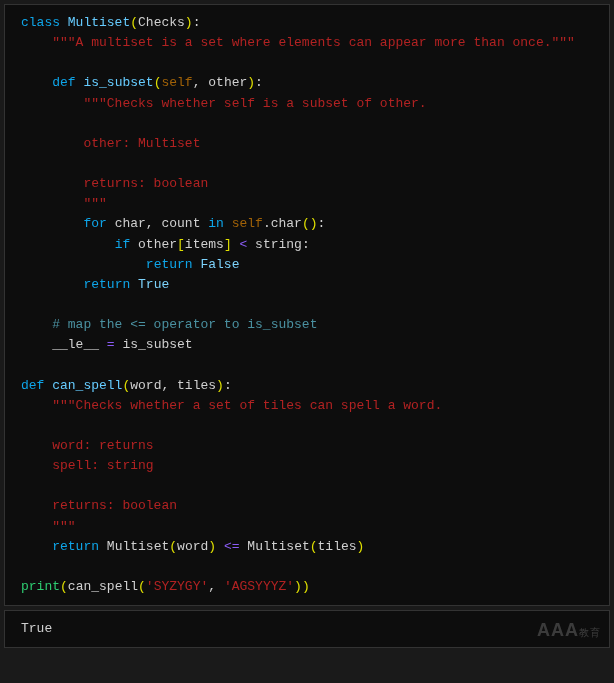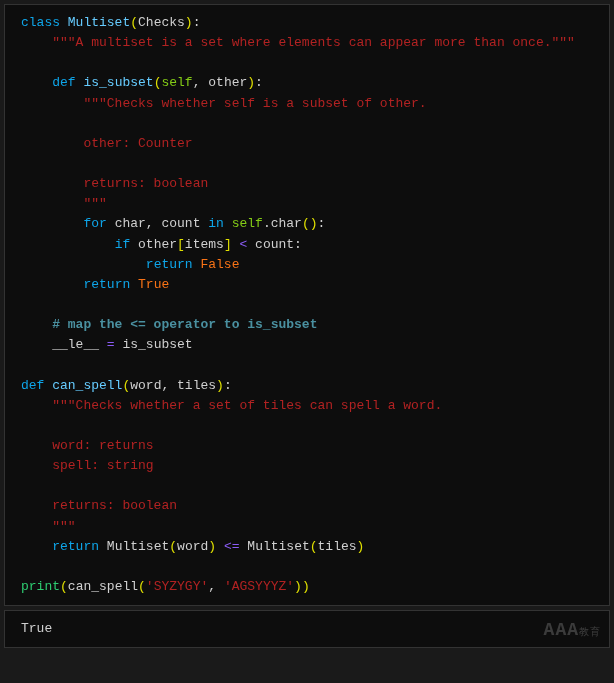--- a/index.html
+++ b/index.html
@@ -23,59 +23,59 @@
   .output-block {
     background: #0d0d0d;
     border: 1px solid #333;
     margin: 4px;
     padding: 8px 16px;
     color: #d0d0d0;
     white-space: pre;
     position: relative;
   }
   .k-keyword { color: #0ea5e9; }
-  .k-self { color: #84cc16; }
+  .k-self { color: #a16207; }
   .k-str { color: #b22222; }
   .k-name { color: #66ccff; }
   .k-func { color: #66ccff; }
   .k-builtin { color: #2ecc71; }
   .k-op { color: #8b5cf6; }
-  .k-comment { color: #4a90a0; font-weight: bold; }
-  .k-const { color: #f97316; }
+  .k-comment { color: #4a90a0; }
+  .k-const { color: #7dd3fc; }
   .k-paren { color: #e0e000; }
   .watermark {
     position: absolute;
     right: 8px;
     bottom: 2px;
-    font-family: Liberation Mono, monospace;
+    font-family: Liberation Sans, sans-serif;
     font-weight: bold;
     font-size: 18px;
     color: rgba(200,200,200,0.25);
     letter-spacing: 1px;
   }
   .watermark-sub {
     font-size: 10px;
     font-weight: normal;
   }
 </style>
 </head>
 <body>
 
 <div class="code-block"><span><span class="k-keyword">class</span><span class="k-name"> Multiset</span><span class="k-paren">(</span><span>Checks</span><span class="k-paren">)</span><span>:</span></span>
 <span class="k-str">    """A multiset is a set where elements can appear more than once."""</span>
 <span></span>
 <span><span>    </span><span class="k-keyword">def</span><span class="k-func"> is_subset</span><span class="k-paren">(</span><span class="k-self">self</span><span>, </span><span>other</span><span class="k-paren">)</span><span>:</span></span>
 <span class="k-str">        """Checks whether self is a subset of other.</span>
 <span></span>
-<span class="k-str">        other: Counter</span>
+<span class="k-str">        other: Multiset</span>
 <span></span>
 <span class="k-str">        returns: boolean</span>
 <span class="k-str">        """</span>
 <span><span>        </span><span class="k-keyword">for</span><span> char, count </span><span class="k-keyword">in</span><span class="k-self"> self</span><span>.</span><span>char</span><span class="k-paren">()</span><span>:</span></span>
-<span><span>            </span><span class="k-keyword">if</span><span> other</span><span class="k-paren">[</span><span>items</span><span class="k-paren">]</span><span class="k-op"> &lt; </span><span>count</span><span>:</span></span>
+<span><span>            </span><span class="k-keyword">if</span><span> other</span><span class="k-paren">[</span><span>items</span><span class="k-paren">]</span><span class="k-op"> &lt; </span><span>string</span><span>:</span></span>
 <span><span>                </span><span class="k-keyword">return</span><span class="k-const"> False</span></span>
 <span><span>        </span><span class="k-keyword">return</span><span class="k-const"> True</span></span>
 <span></span>
 <span class="k-comment">    # map the &lt;= operator to is_subset</span>
 <span><span>    </span><span>__le__</span><span class="k-op"> = </span><span>is_subset</span></span>
 <span></span>
 <span><span class="k-keyword">def</span><span class="k-func"> can_spell</span><span class="k-paren">(</span><span>word</span><span>, </span><span>tiles</span><span class="k-paren">)</span><span>:</span></span>
 <span class="k-str">    """Checks whether a set of tiles can spell a word.</span>
 <span></span>
 <span class="k-str">    word: returns</span>

